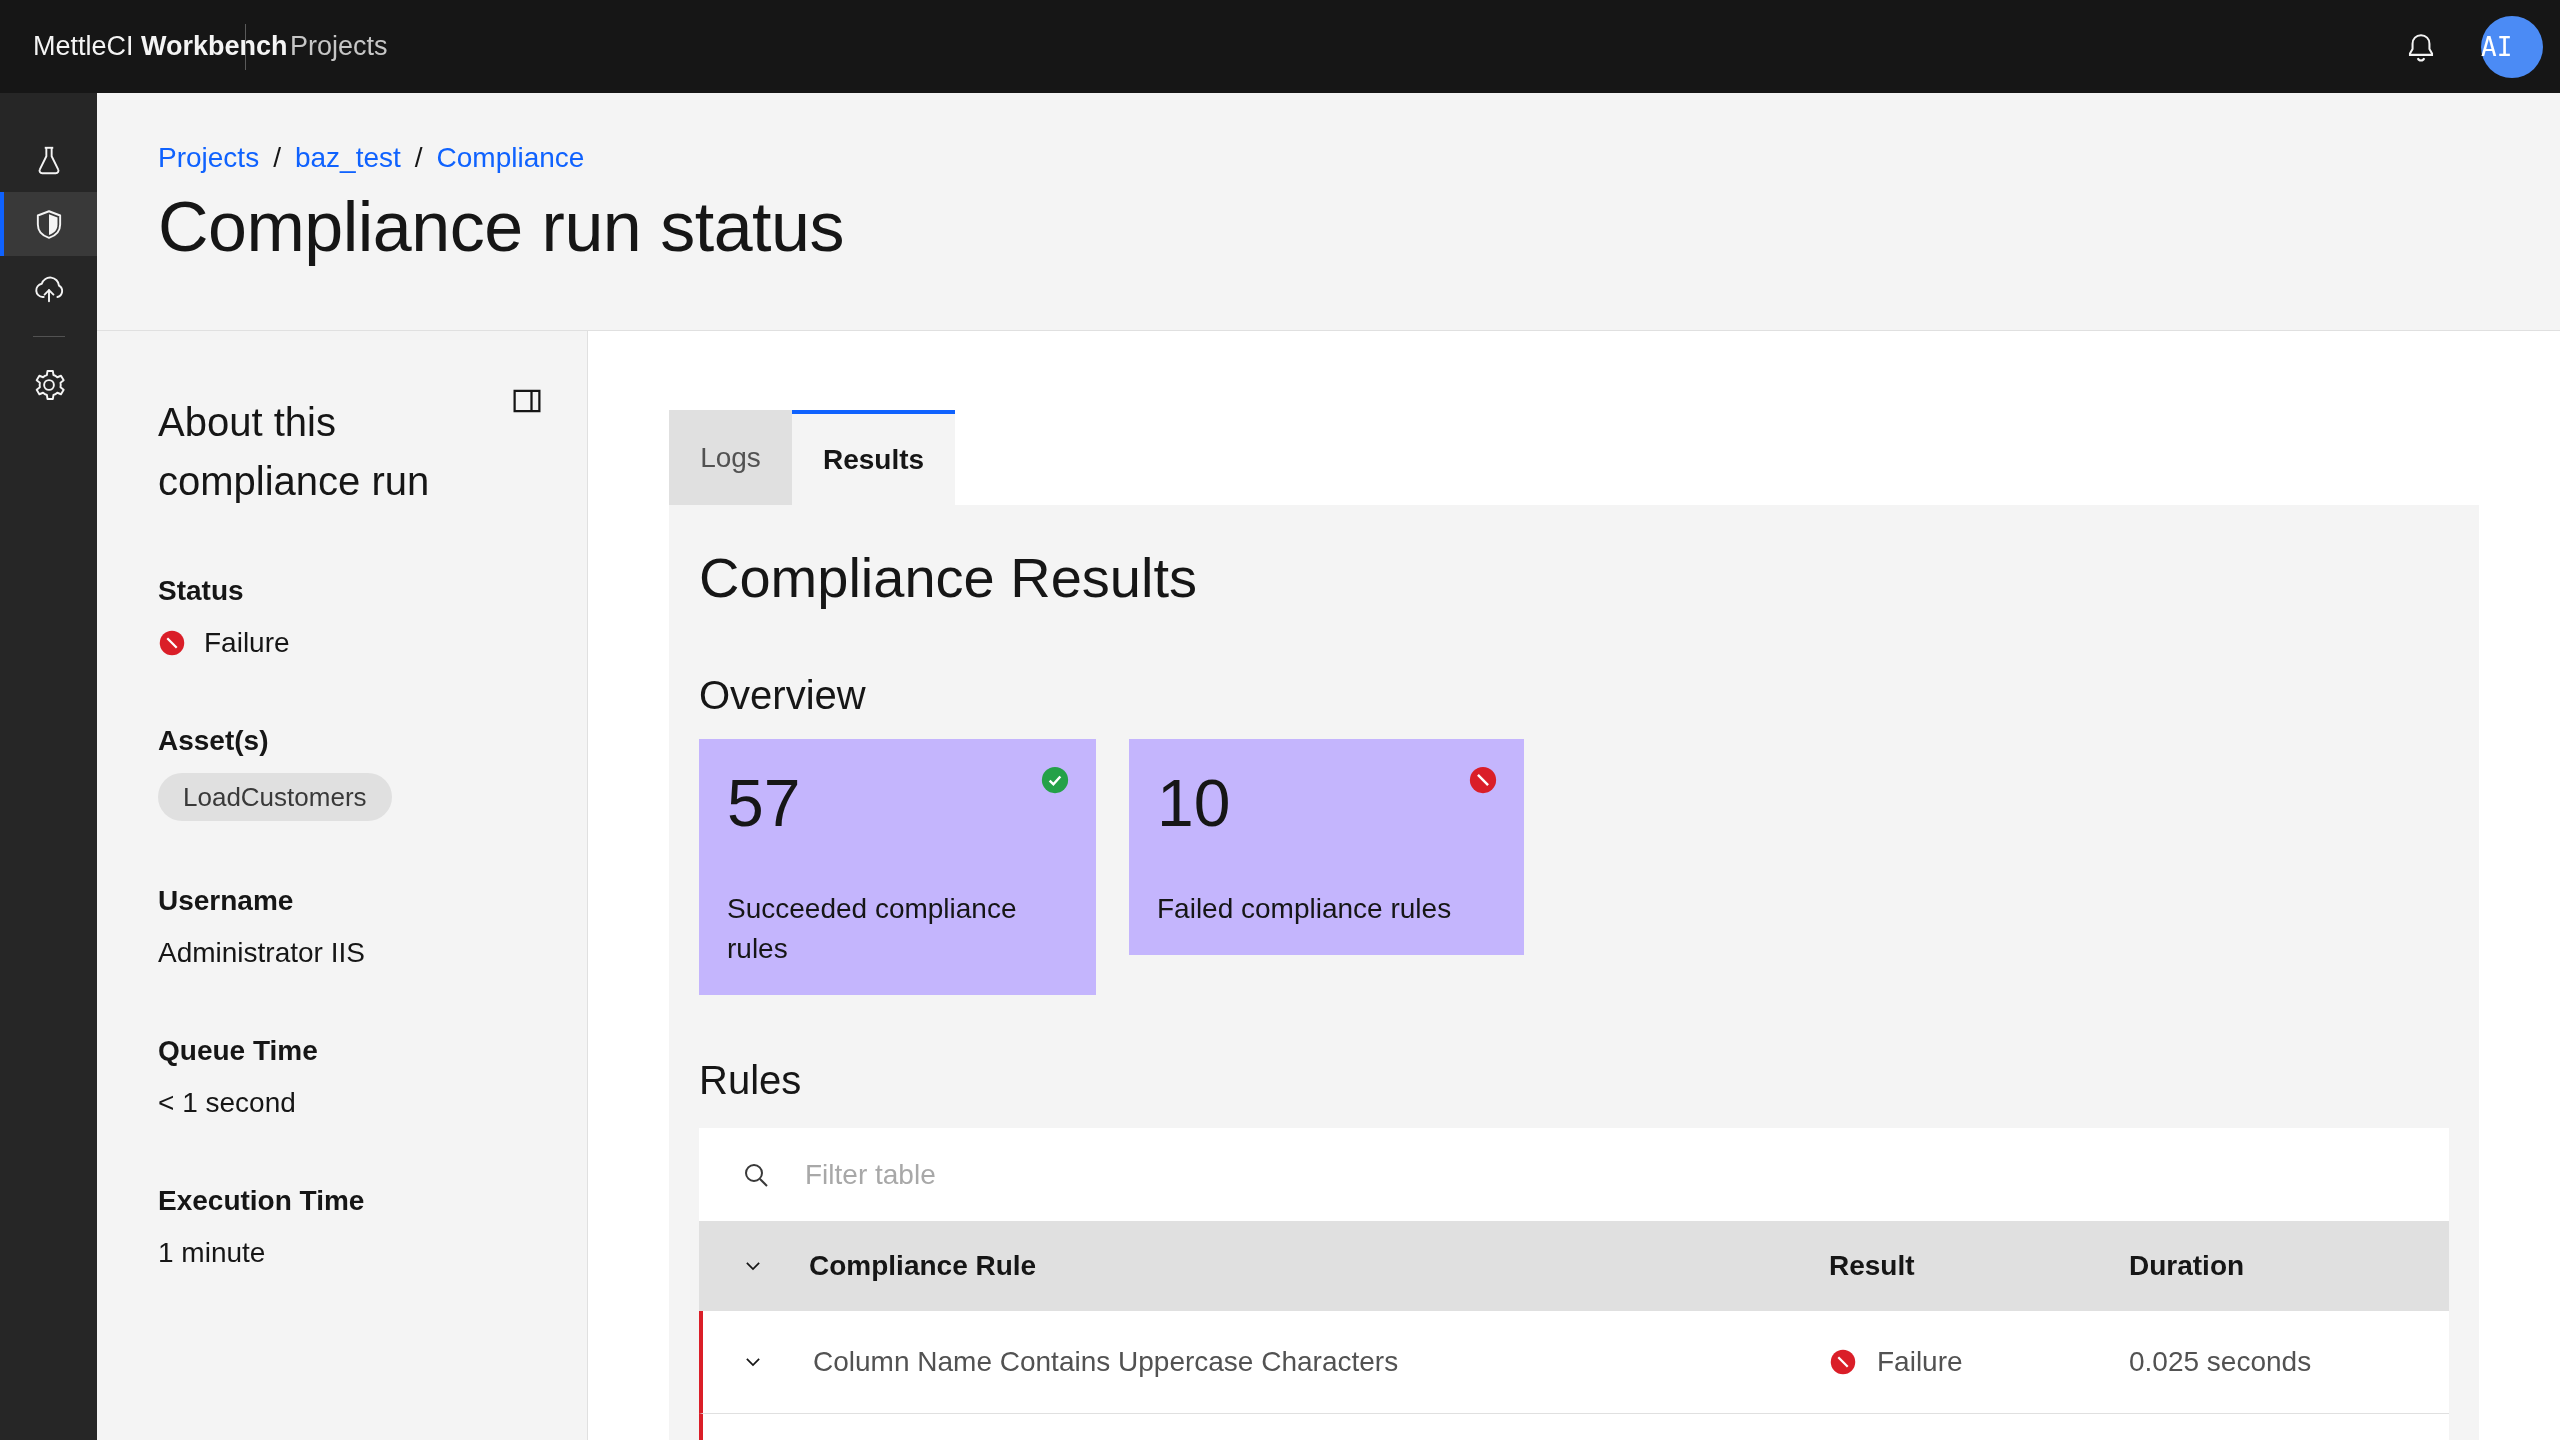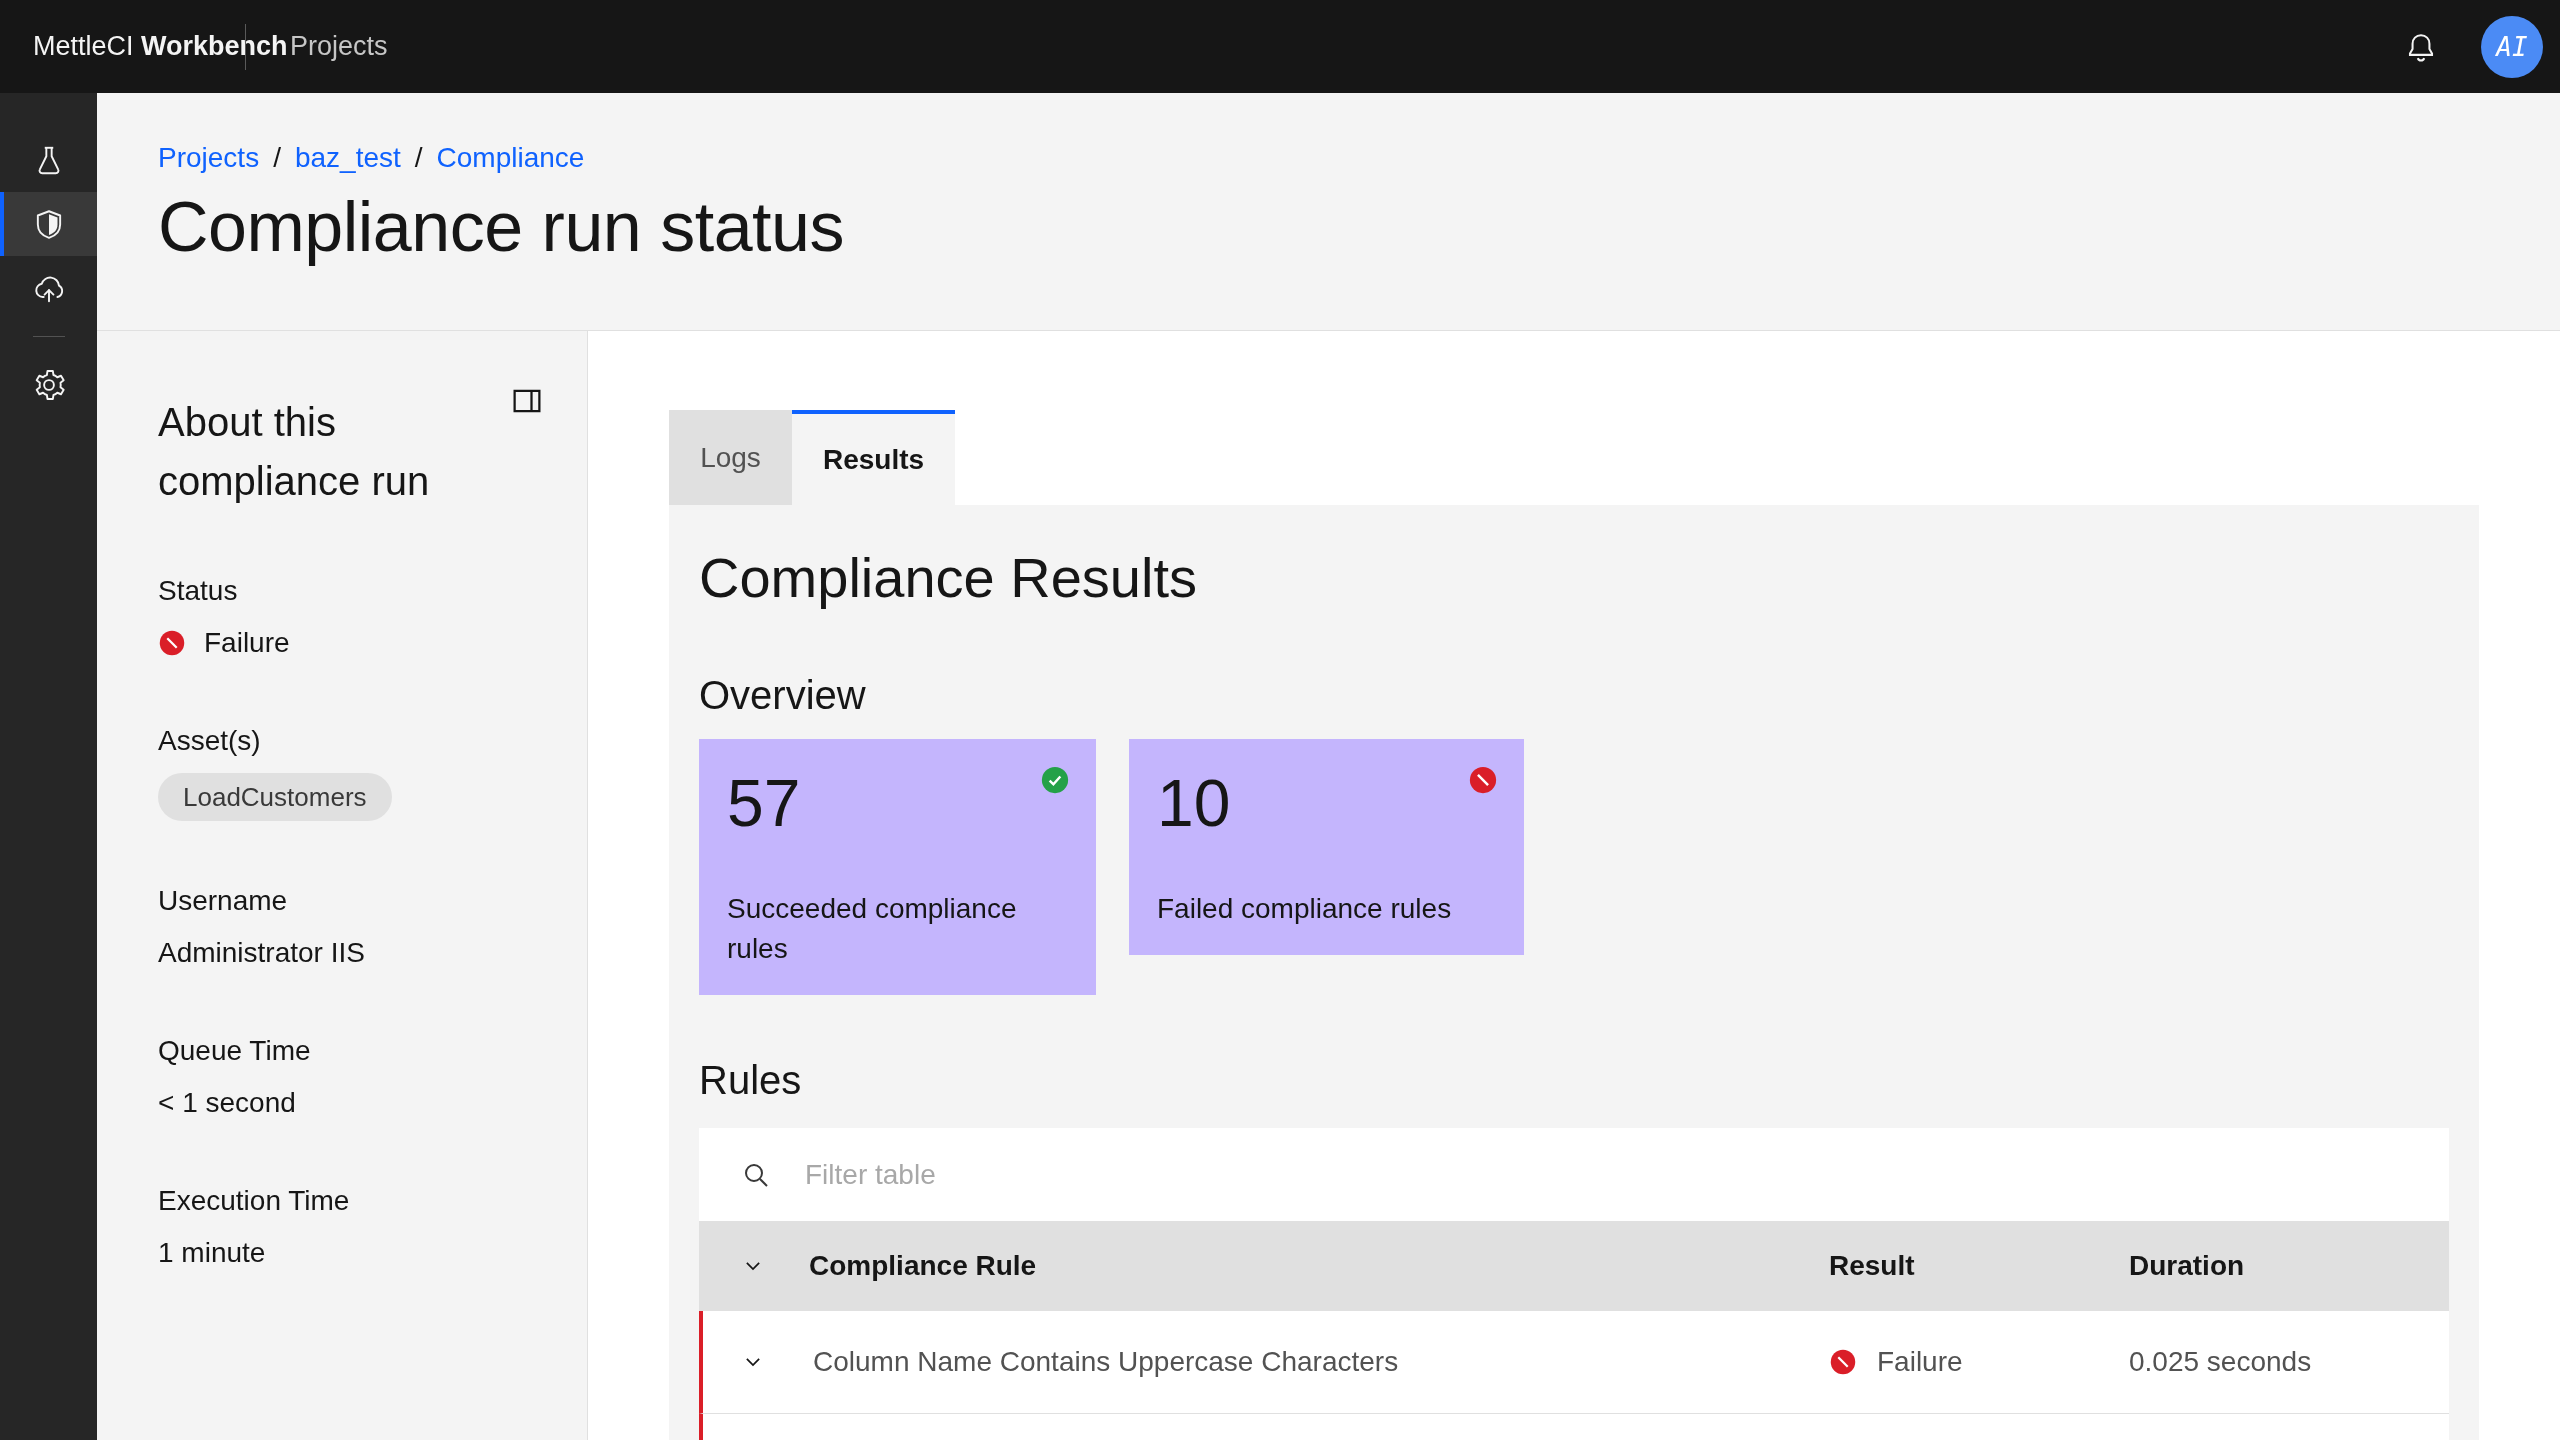--- a/index.html
+++ b/index.html
@@ -15,22 +15,22 @@
   }
   .brand { margin-left:33px; width:212px; font-size:27px; color:#f4f4f4; white-space:nowrap; }
   .brand .suffix { font-weight:700; }
   .hdr-divider { width:1px; height:46px; background:#5a5a5a; }
   .hdr-nav-item { margin-left:44px; font-size:27px; color:#c6c6c6; cursor:pointer; }
   .hdr-right { margin-left:auto; display:flex; align-items:center; margin-right:17px; }
   .icon-btn { width:48px; height:48px; display:flex; align-items:center; justify-content:center; cursor:pointer; }
   .bell { margin-right:36px; }
   .avatar {
     width:62px; height:62px; border-radius:50%; background:#4b8bf5;
-    display:flex; align-items:center; justify-content:center;
-    color:#ffffff; font-size:26px; font-family:"DejaVu Sans Mono", monospace; cursor:pointer;font-style:italic;
+    display:flex; align-items:center; justify-content:flex-start;
+    color:#ffffff; font-size:26px; font-family:"DejaVu Sans Mono", monospace; cursor:pointer;
   }
   
   .sidenav {
     position:absolute; top:93px; left:0; bottom:0; width:97px;
     background:#262626; padding-top:35px; display:flex; flex-direction:column; z-index:2;
   }
   .nav-item { height:64px; display:flex; align-items:center; justify-content:center; position:relative; cursor:pointer; }
   .nav-item.active { background:#393939; }
   .nav-item.active::before { content:""; position:absolute; left:0; top:0; bottom:0; width:4px; background:#0f62fe; }
   .nav-sep { height:1px; width:32px; background:#525252; margin:16px auto; }
@@ -43,21 +43,21 @@
   .page-title { margin-top:10px; font-size:70px; line-height:84px; font-weight:300; color:#161616; letter-spacing:-0.5px; }
   .content { flex:1; display:flex; border-top:1px solid #e0e0e0; min-height:0; }
   
   .about {
     width:491px; flex:none; background:#f4f4f4; border-right:1px solid #e0e0e0;
     padding:50px 29px 0 61px; position:relative;
   }
   .panel-toggle { position:absolute; top:50px; right:40px; width:40px; height:40px; display:flex; align-items:center; justify-content:center; cursor:pointer; }
   .about-title { font-size:40px; line-height:59px; font-weight:400; width:340px; margin-top:12px; }
   .field { margin-top:62px; }
-  .field-label { font-size:28px; font-weight:400; color:#161616; line-height:36px; }
+  .field-label { font-size:28px; font-weight:700; color:#161616; line-height:36px; }
   .field-value { margin-top:16px; font-size:28px; color:#161616; line-height:36px; display:flex; align-items:center; gap:18px; }
   .tag {
     display:inline-block; margin-top:14px; background:#e0e0e0; color:#393939;
     font-size:26px; line-height:26px; padding:11px 25px; border-radius:26px;
   }
   
   .main { flex:1; background:#ffffff; padding-left:81px; min-width:0; }
   .tabs { display:flex; margin-top:79px; }
   .tab { height:95px; display:flex; align-items:center; justify-content:center; font-size:28px; cursor:pointer; }
   .tab-logs { width:123px; background:#e0e0e0; color:#525252; }

